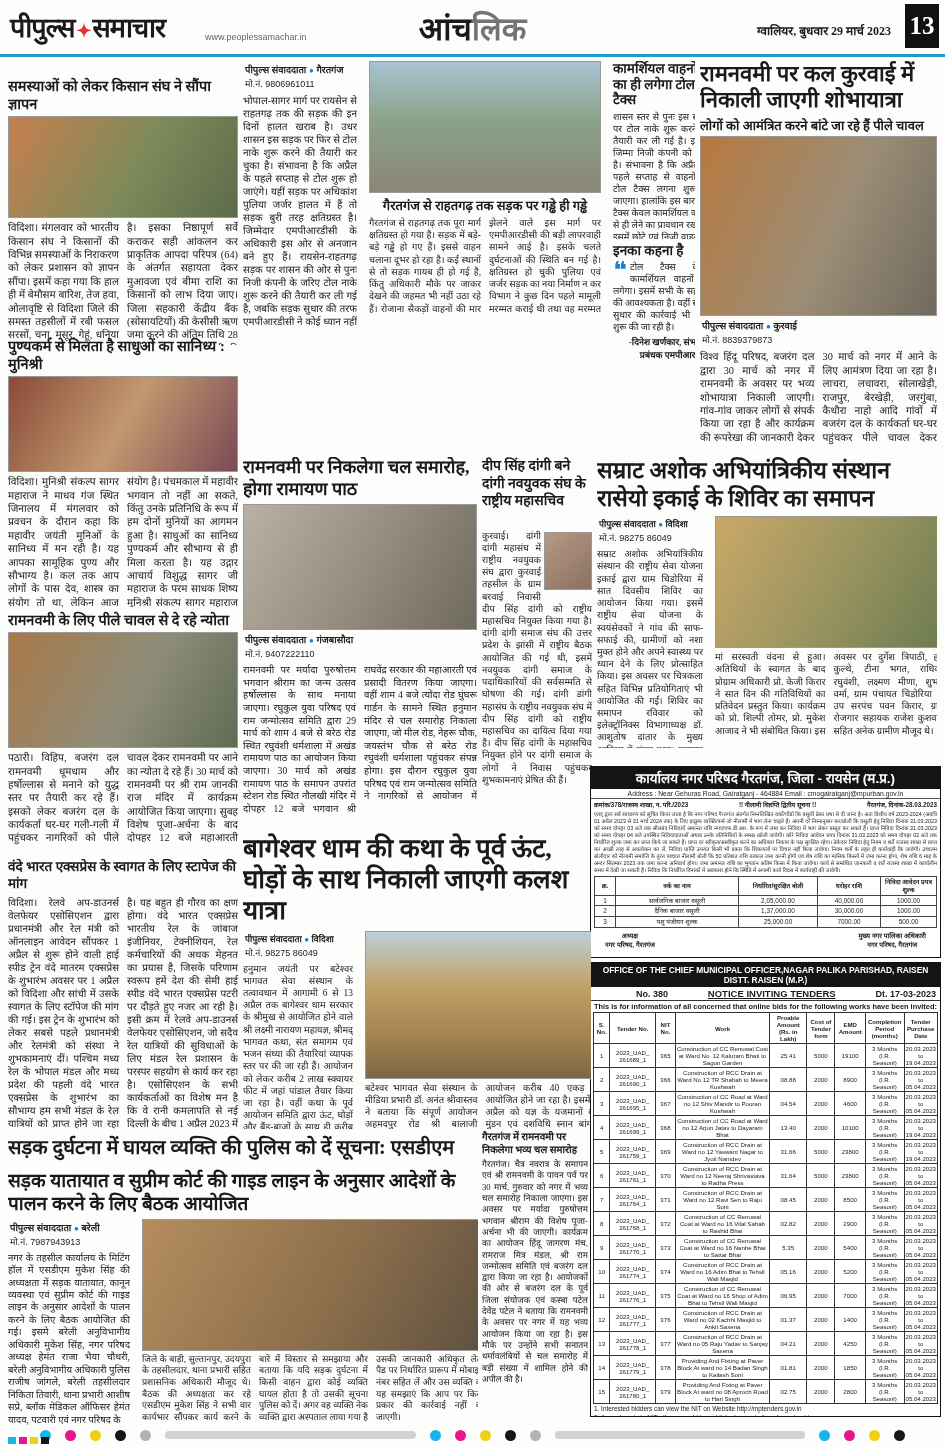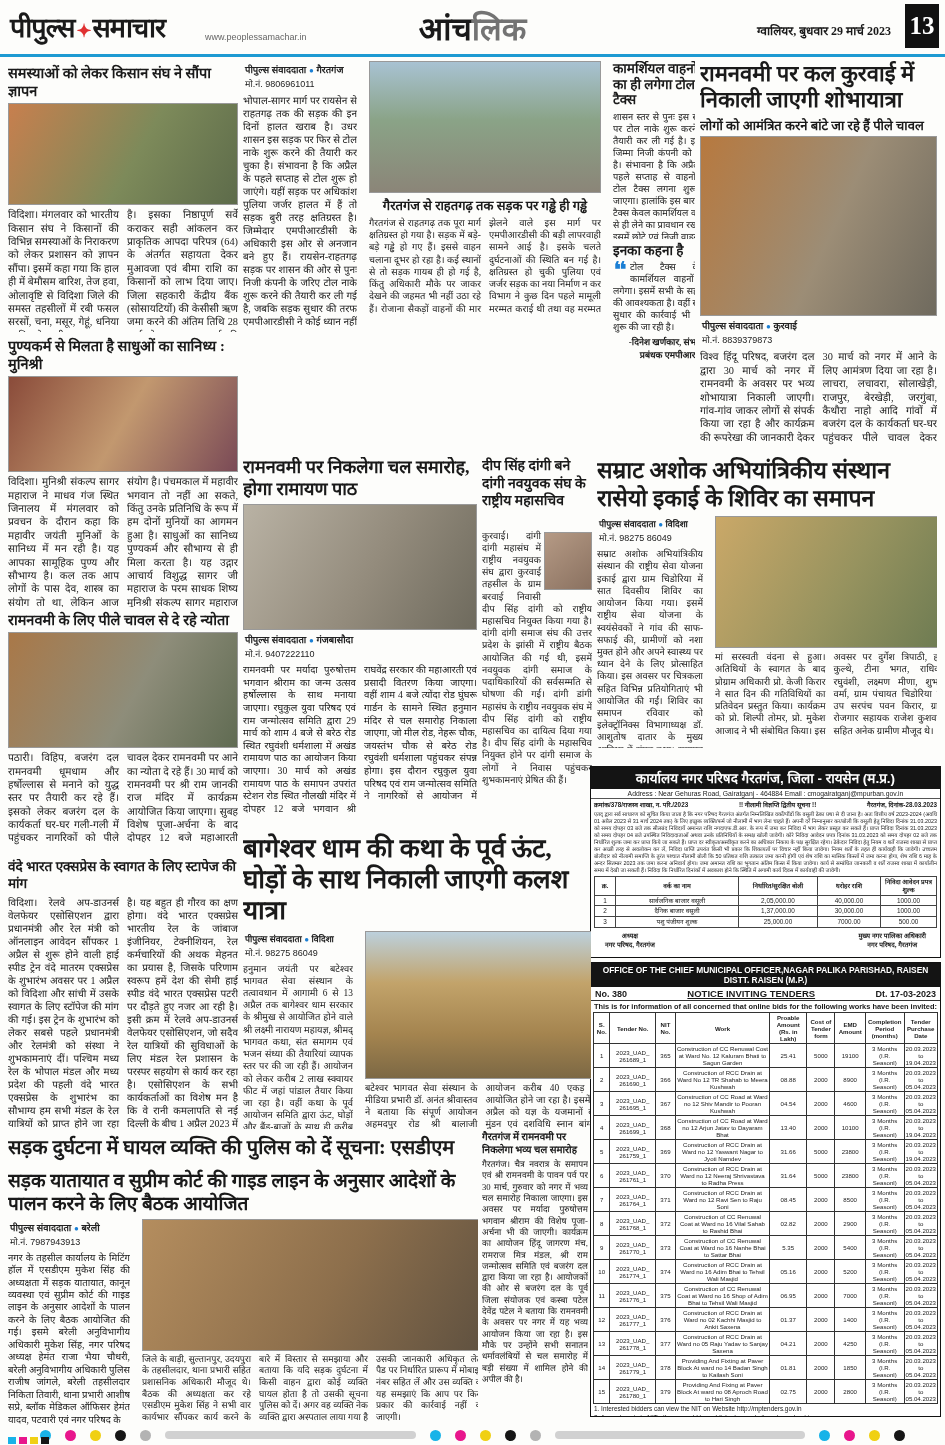--- a/index.html
+++ b/index.html
@@ -44,21 +44,21 @@
   .banner{background:#141414;color:#fff;font-weight:bold;text-align:center;padding:2px 0;}
   .t1-banner{font-size:13.5px;}
   .t1-addr{font-size:6.8px;text-align:center;padding:1px 2px;border-bottom:1px solid #555;}
   .t1-ref{display:flex;justify-content:space-between;font-size:6.3px;padding:1px 3px;font-weight:bold;}
   .t1-fine{font-size:5.4px;line-height:1.3;text-align:justify;padding:1px 3px;color:#222;}
   .ttable{border-collapse:collapse;width:calc(100% - 6px);margin:1px 3px;}
   .ttable td,.ttable th{border:1px solid #444;font-size:6.4px;padding:1px 2px;text-align:center;line-height:1.2;}
   .t1-sig{display:flex;justify-content:space-between;font-size:6.6px;font-weight:bold;text-align:center;padding:2px 14px 3px 14px;}
   .nit-banner{font-size:8.4px;}
   .nit-line{display:flex;justify-content:space-between;align-items:center;font-weight:bold;padding:1px 4px;border-bottom:1px solid #333;}
-  .nit-no{font-size:9px;}
+  .nit-no{font-size:9px;margin-left:41px;}
   .nit-title{font-size:9.5px;text-decoration:underline;}
   .nit-date{font-size:9px;}
   .nit-info{font-size:7.4px;font-weight:bold;padding:1px 3px;}
   .nittable{border-collapse:collapse;width:calc(100% - 4px);margin:0 2px;}
   .nittable th,.nittable td{border:1px solid #333;font-size:6.1px;line-height:1.15;padding:1px;text-align:center;}
   .nit-notes{font-size:6.4px;padding:1px 3px;line-height:1.35;}
   
   .marks{position:absolute;left:0;top:1372px;width:945px;height:12px;display:flex;align-items:center;gap:14px;padding:0 40px;box-sizing:border-box;}
   .mdot{width:11px;height:11px;border-radius:50%;flex:0 0 auto;}
   .mbar{height:8px;background:#c9c9c9;border-radius:4px;flex:1 1 auto;opacity:.85;}
@@ -79,21 +79,21 @@
     <div class="section-title">
       <span>आंच</span><span class="red">लिक</span>
     </div>
     <div class="dateline">ग्वालियर, बुधवार 29 मार्च 2023</div>
     <div class="pagebox">13</div>
   </div>
   <div class="blue-rule"></div>
 
   <div class="canvas">
 
-    <section class="art" style="left:8px;top:7px;width:230px;height:268px;">
+    <section class="art" style="left:8px;top:20px;width:230px;height:268px;">
       <h2 class="h-sm">समस्याओं को लेकर किसान संघ ने सौंपा ज्ञापन</h2>
       <div class="photo" style="height:102px;background:linear-gradient(120deg,#c77f4e,#7d8a5a 55%,#5d6b4a);"></div>
       <div class="body cols2" style="height:140px;">विदिशा। मंगलवार को भारतीय किसान संघ ने किसानों की विभिन्न समस्याओं के निराकरण को लेकर प्रशासन को ज्ञापन सौंपा। इसमें कहा गया कि हाल ही में बेमौसम बारिश, तेज हवा, ओलावृष्टि से विदिशा जिले की समस्त तहसीलों में रबी फसल सरसों, चना, मसूर, गेहूं, धनिया आदि को भारी नुकसान हुआ है। इसका निष्ठापूर्ण सर्वे कराकर सही आंकलन कर प्राकृतिक आपदा परिपत्र (64) के अंतर्गत सहायता देकर मुआवजा एवं बीमा राशि का किसानों को लाभ दिया जाए। जिला सहकारी केंद्रीय बैंक (सोसायटियों) की केसीसी ऋण जमा करने की अंतिम तिथि 28 मार्च से बढ़ाकर 15 मई की जाए। इसके साथ ही मांग की गई है कि उपार्जन केंद्रों की तुलाई पर व्यवस्था दुरुस्त कराई जाए।</div>
     </section>
 
     <section class="art" style="left:243px;top:4px;width:452px;height:396px;">
       <div class="row">
         <div style="width:114px;flex:0 0 auto;">
           <div class="byline"><span>पीपुल्स संवाददाता</span> <span class="dot">●</span> <span>गैरतगंज</span></div>
           <div class="phone">मो.नं. 9806961011</div>

